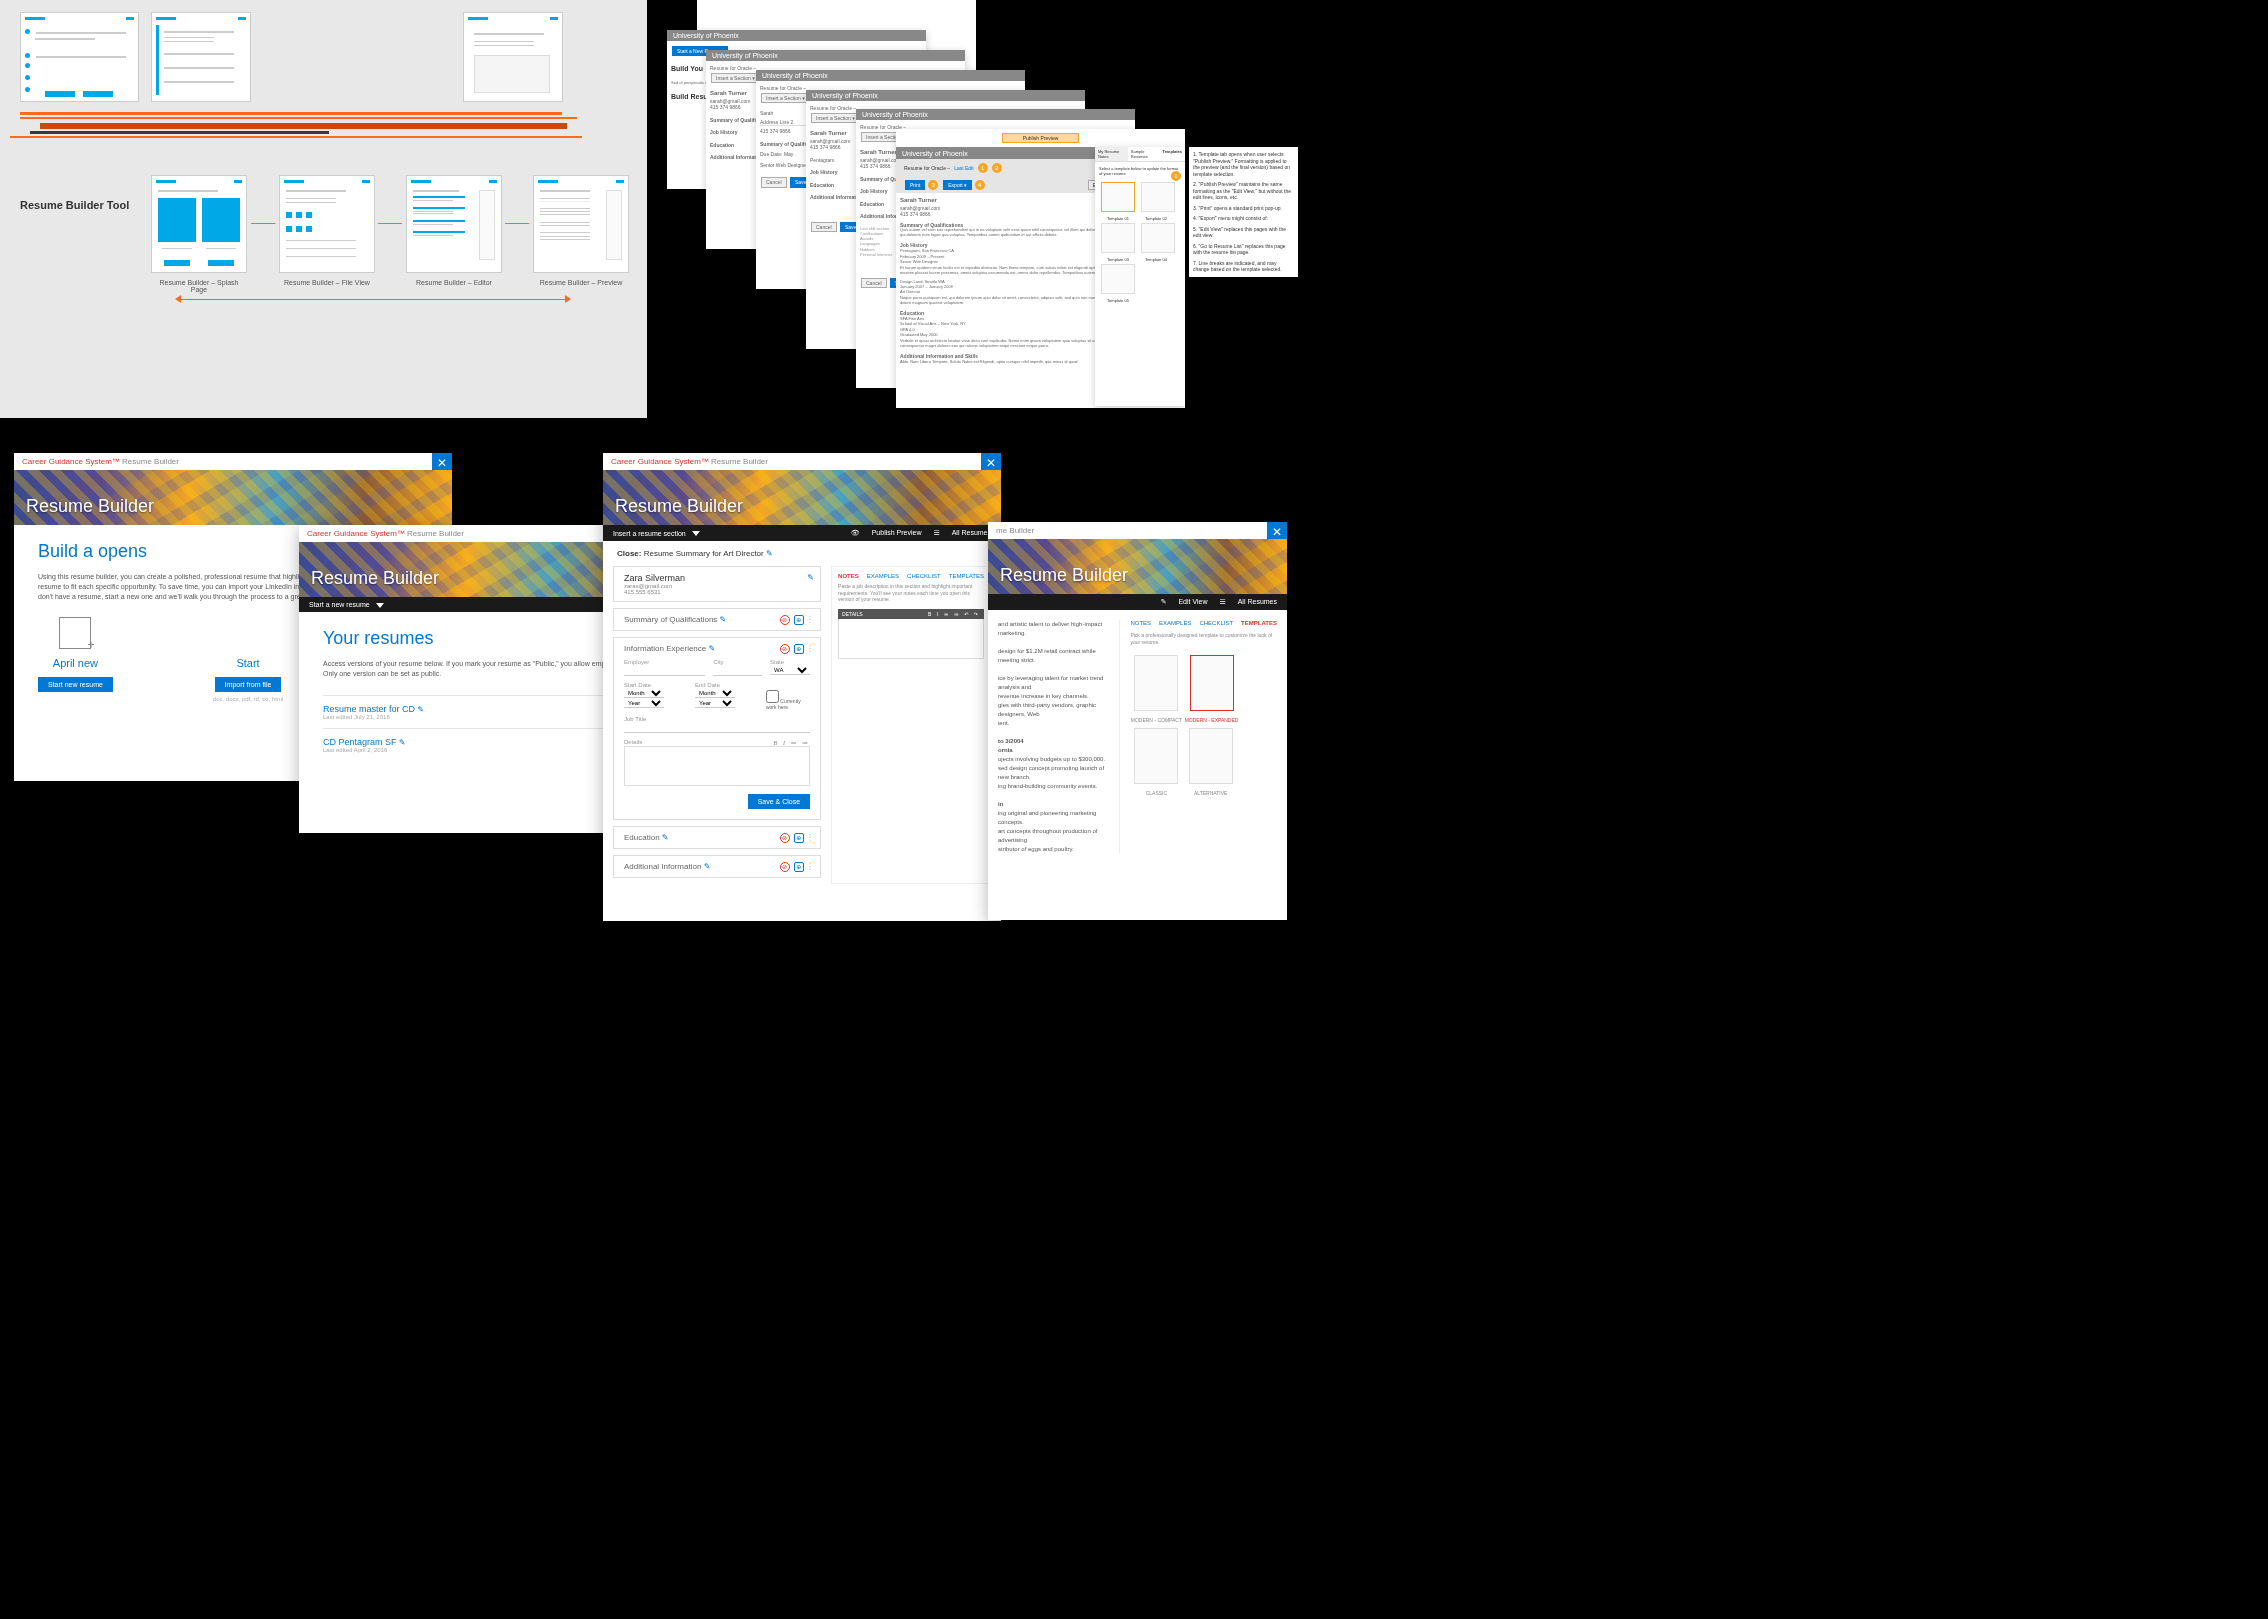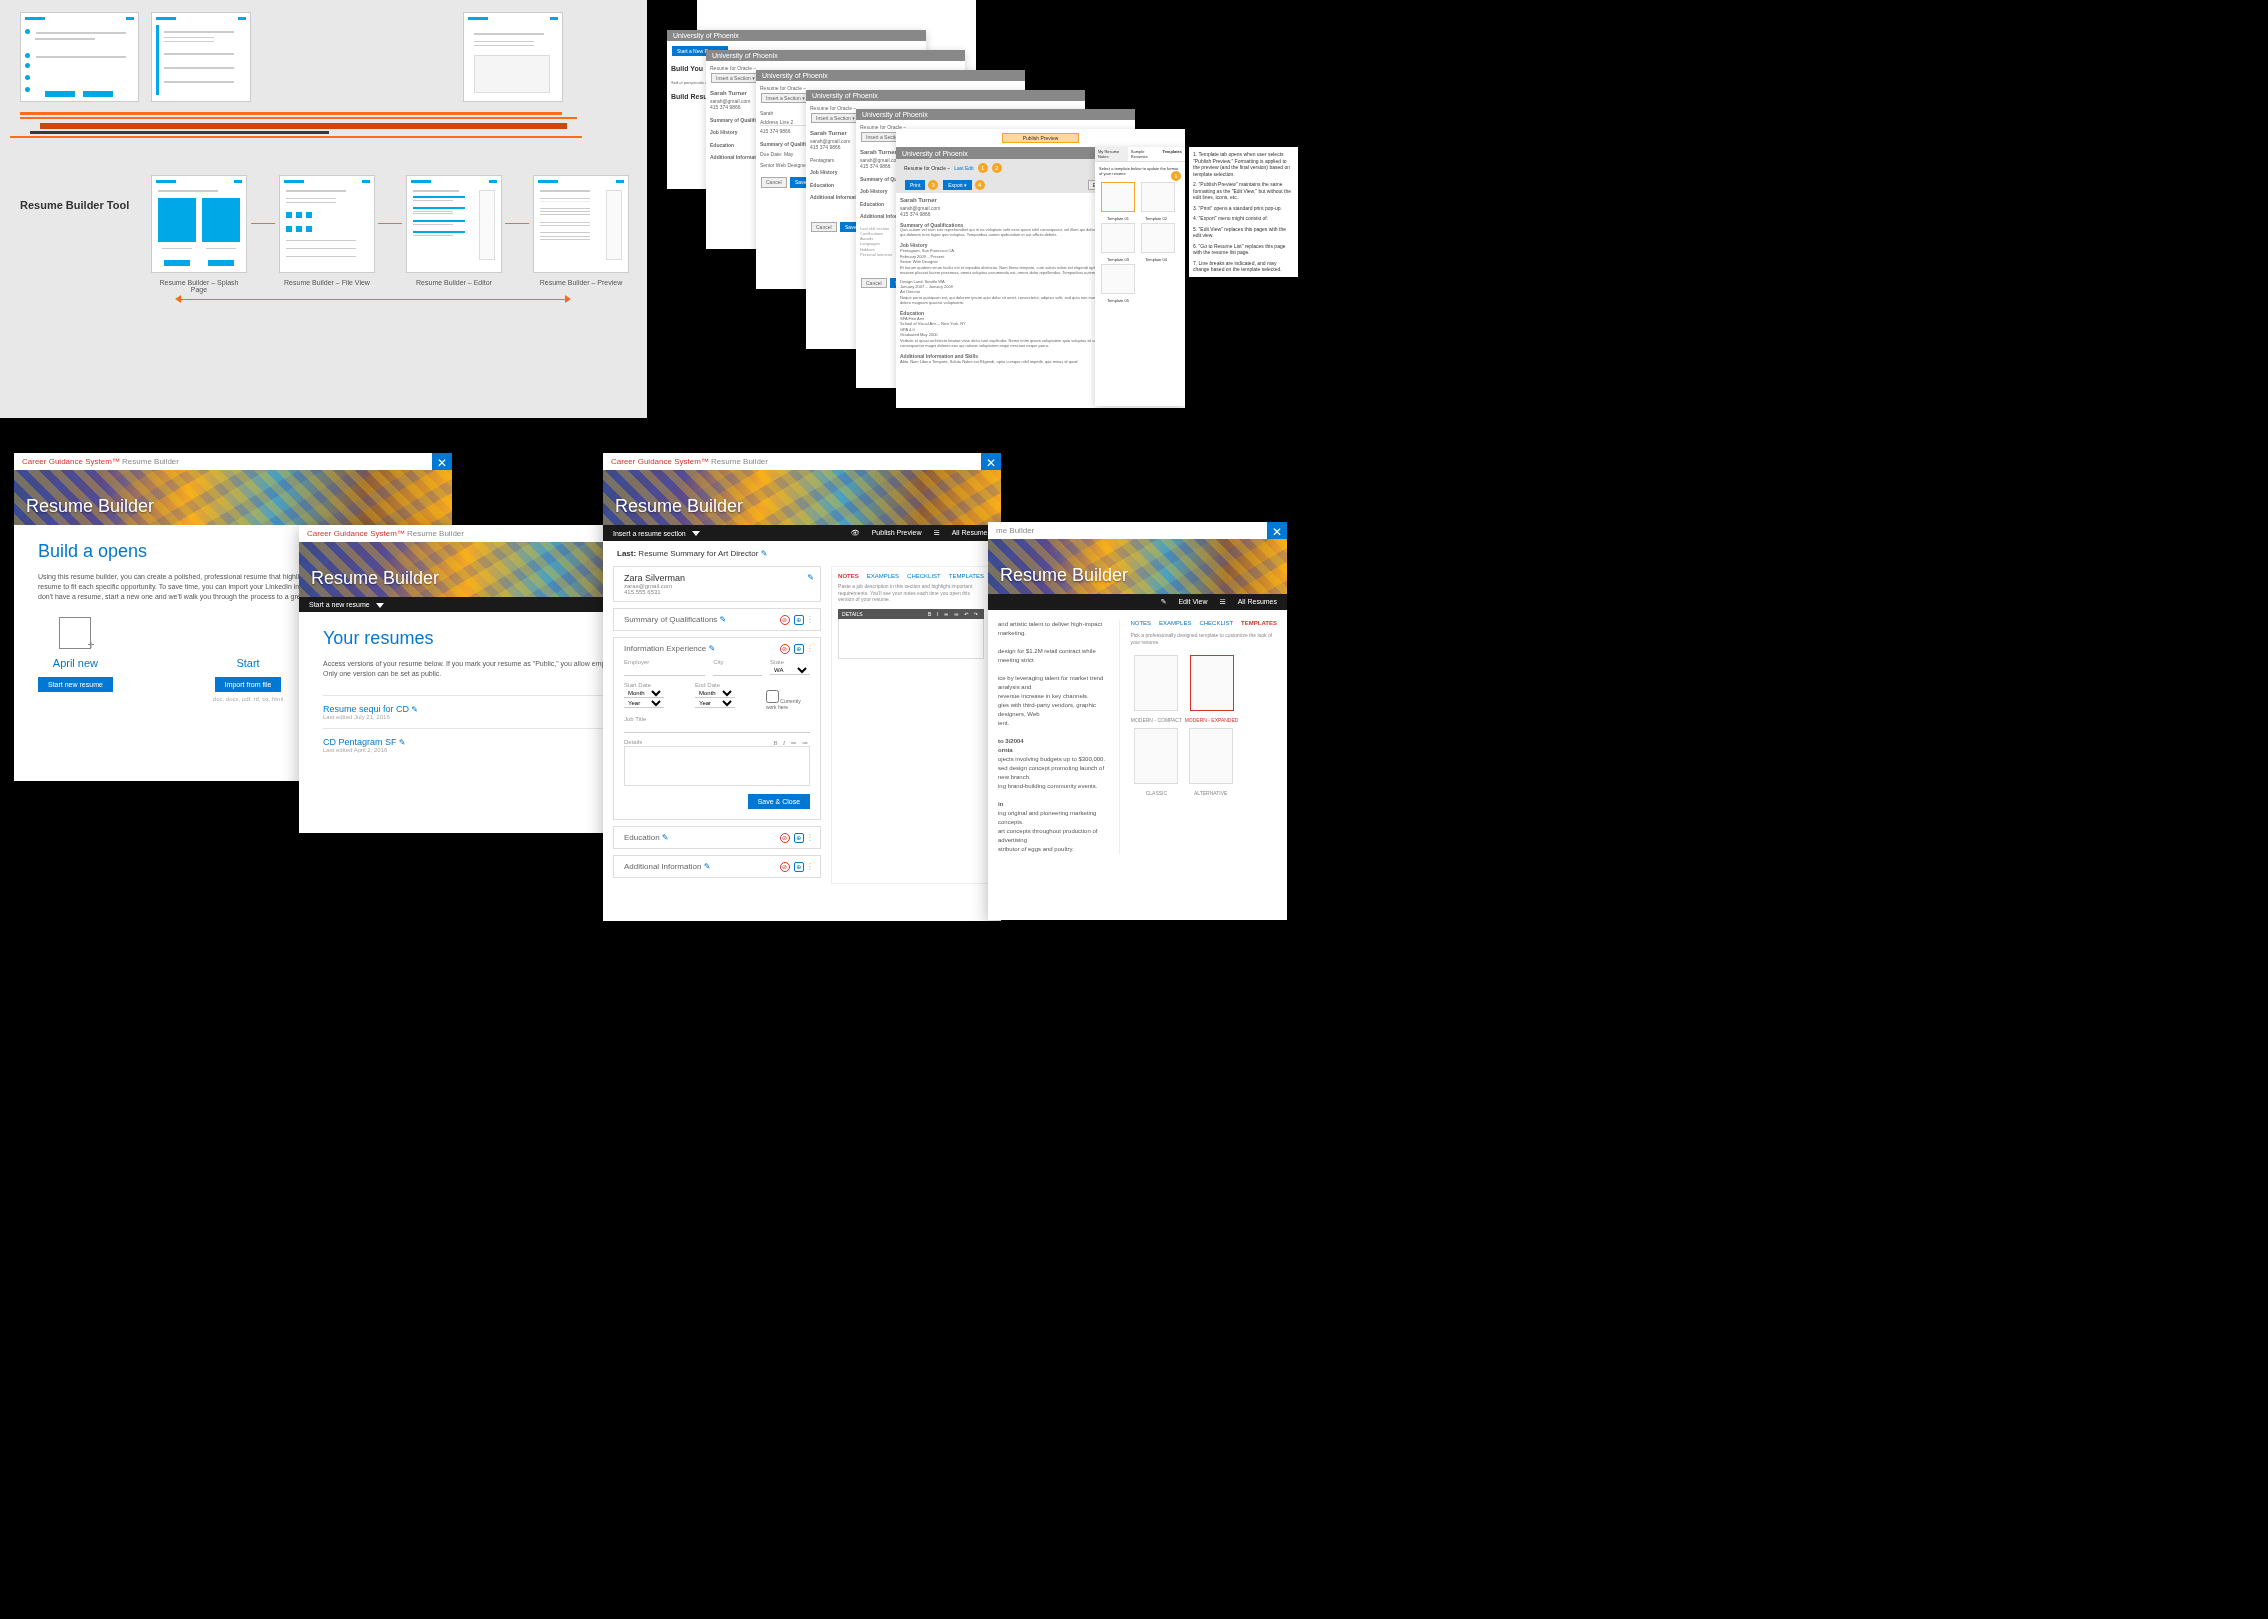--- a/index.html
+++ b/index.html
@@ -407,21 +407,21 @@
   <div class="app-banner">
       <span class="app-banner-title">Resume Builder</span>
     </div>
   <div class="app-darkbar">
     <span><span>Start a new resume</span><span class="chev"></span></span>
   </div>
   <div class="app-content">
     <div class="h-blue">Your resumes</div>
     <div class="body-text">Access versions of your resume below. If you mark your resume as "Public," you allow employers to find your resume. Only one version can be set as public.</div>
     <div class="resume-item">
-      <span class="resume-name">Resume sequi for CD</span>
+      <span class="resume-name">Resume master for CD</span>
       <span class="pencil">✎</span>
       <span class="resume-actions">
         <span class="pencil">✎</span> <span>EDIT</span>
         &nbsp;&nbsp;<span style="color:#0078d4;">⧉</span> <span>DUPLICATE</span>
       </span>
       <div class="resume-meta">Last edited July 21, 2016</div>
     </div>
     <div class="resume-item">
       <span class="resume-name">CD Pentagram SF</span>
       <span class="pencil">✎</span>
@@ -444,21 +444,21 @@
       <span class="app-banner-title">Resume Builder</span>
     </div>
   <div class="app-darkbar">
     <span><span>Insert a resume section</span><span class="chev"></span></span>
     <span class="darkbar-right">
       <span>👁 <span>Publish Preview</span></span>
       <span>☰ <span>All Resumes</span></span>
     </span>
   </div>
   <div style="padding:8px 14px;font-size:8px;">
-    <b>Last:</b>
+    <b>Close:</b>
     <span>Resume Summary for Art Director</span>
     <span class="pencil">✎</span>
   </div>
   <div style="display:flex;gap:10px;padding:0 10px;">
     <div style="flex:1.7;">
       <div class="section-bar">
         <div style="font-size:9px;color:#333;">Zara Silverman</div>
         <div style="font-size:6px;color:#888;">zaras@gmail.com</div>
         <div style="font-size:6px;color:#888;">415.555.6531</div>
         <span class="section-icons"><span class="pencil">✎</span></span>

